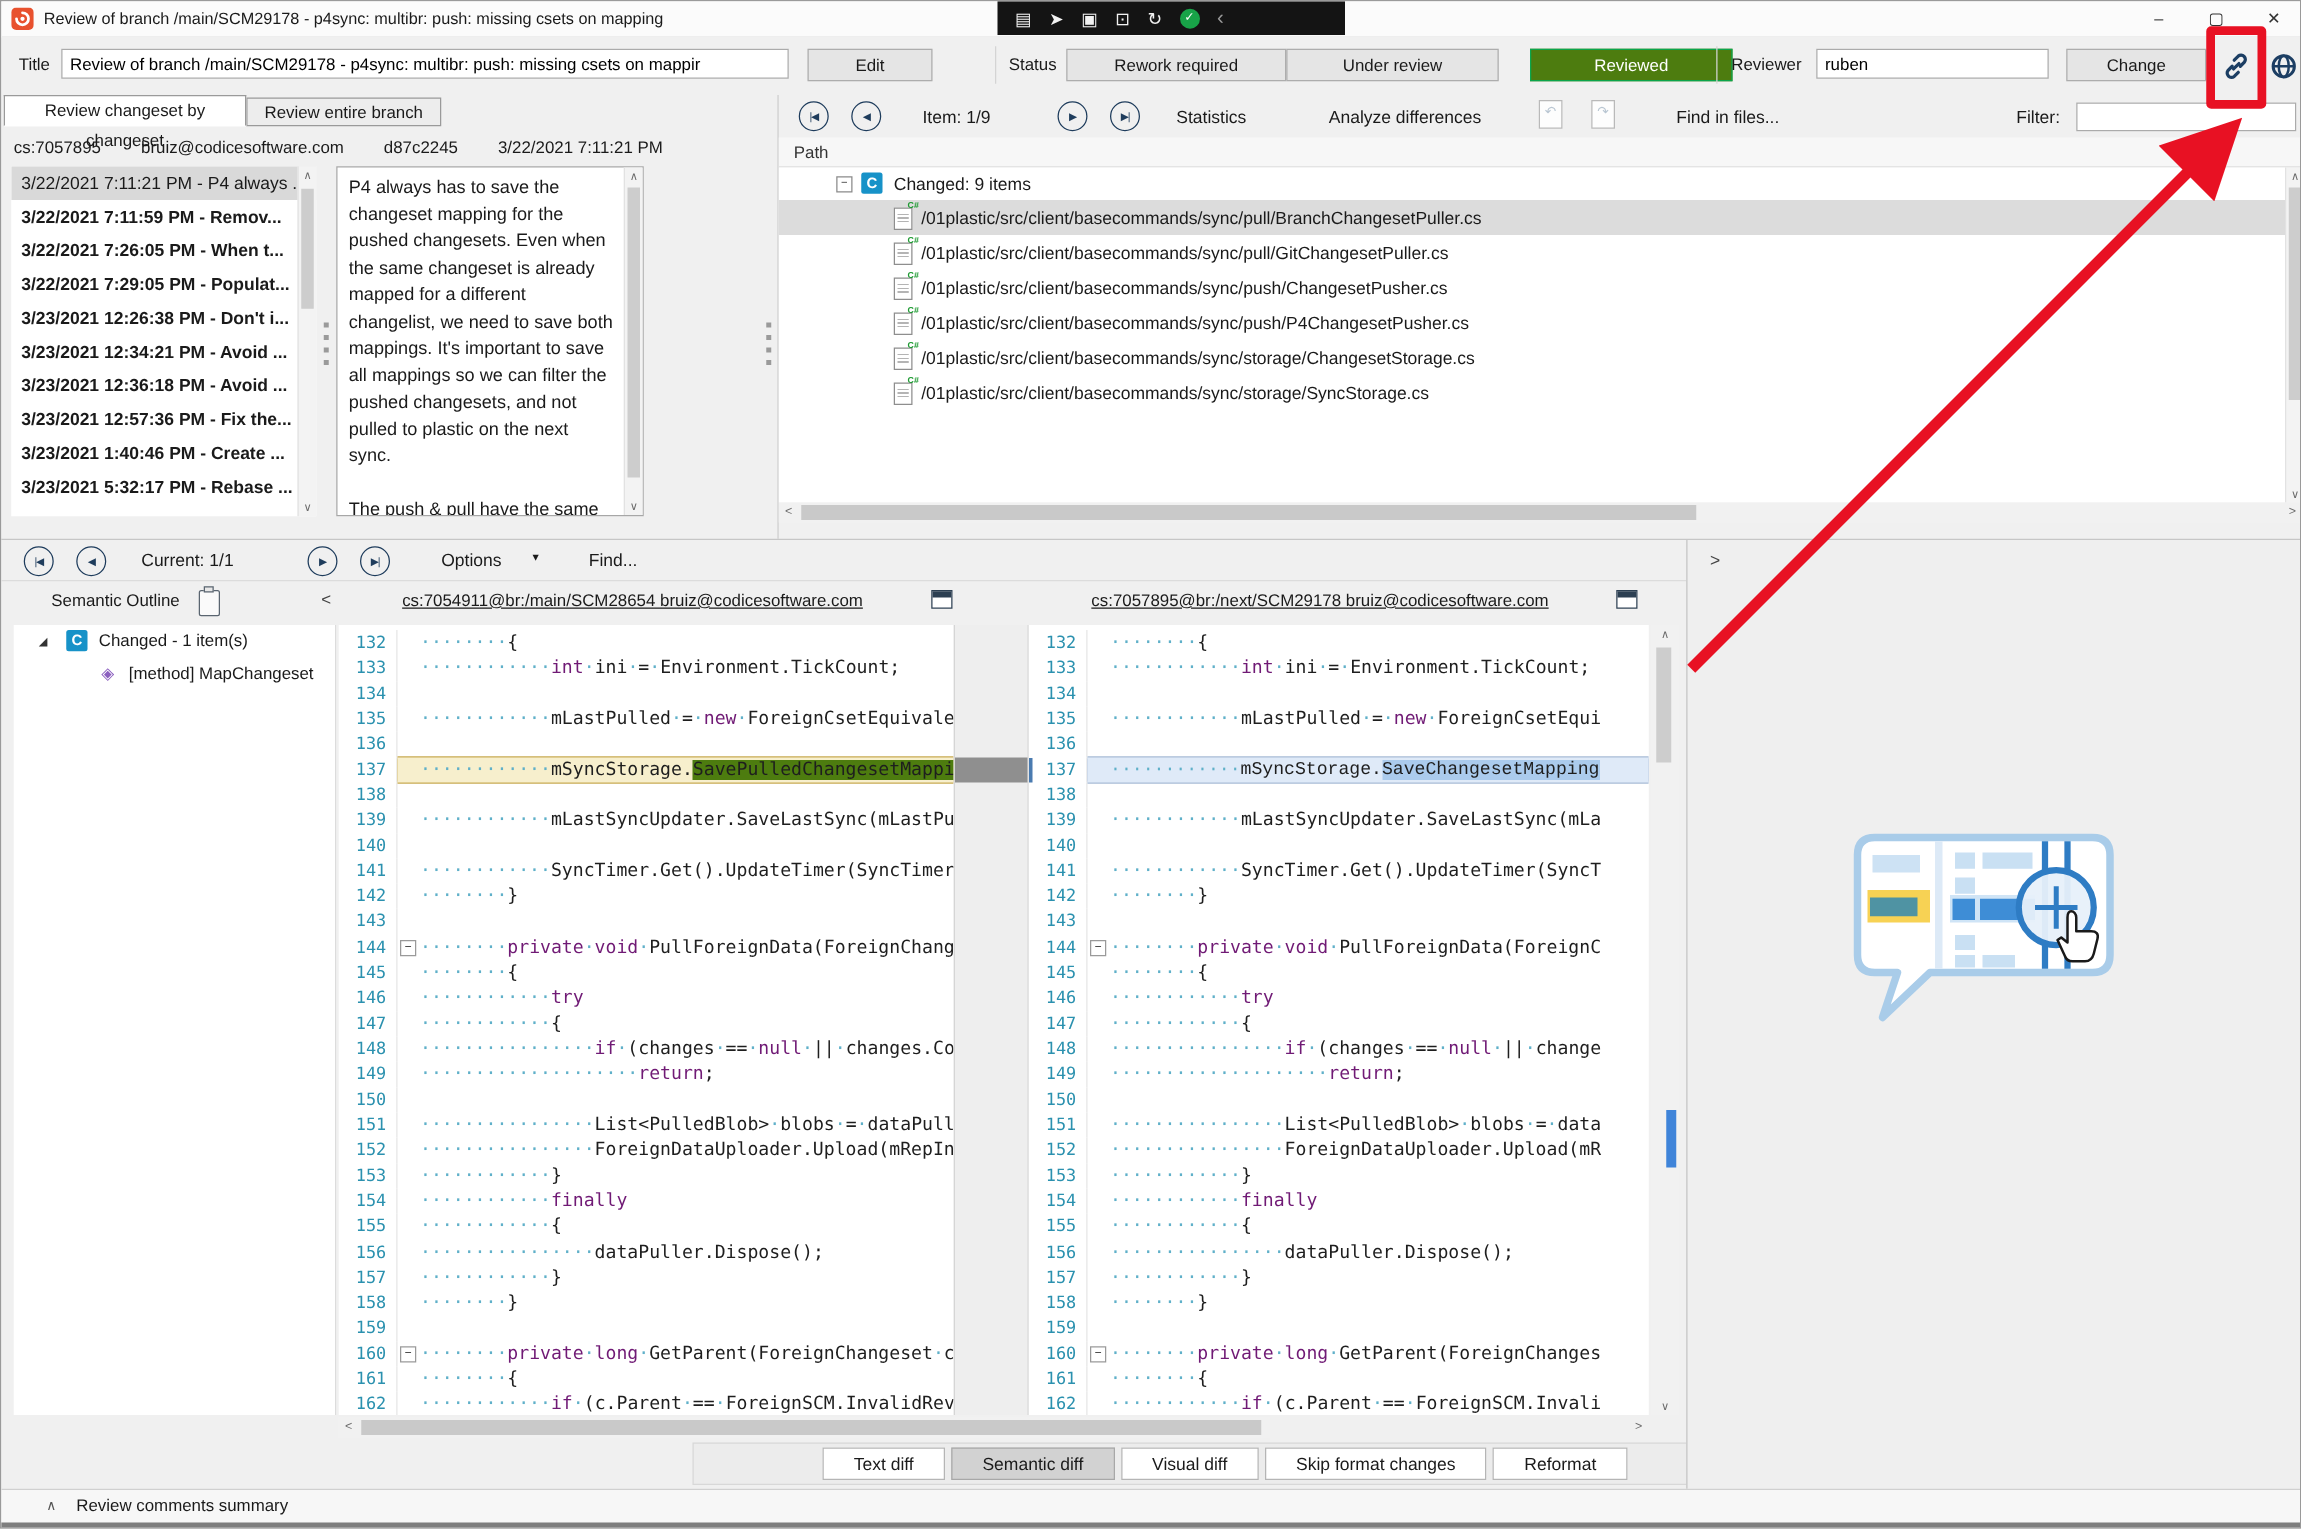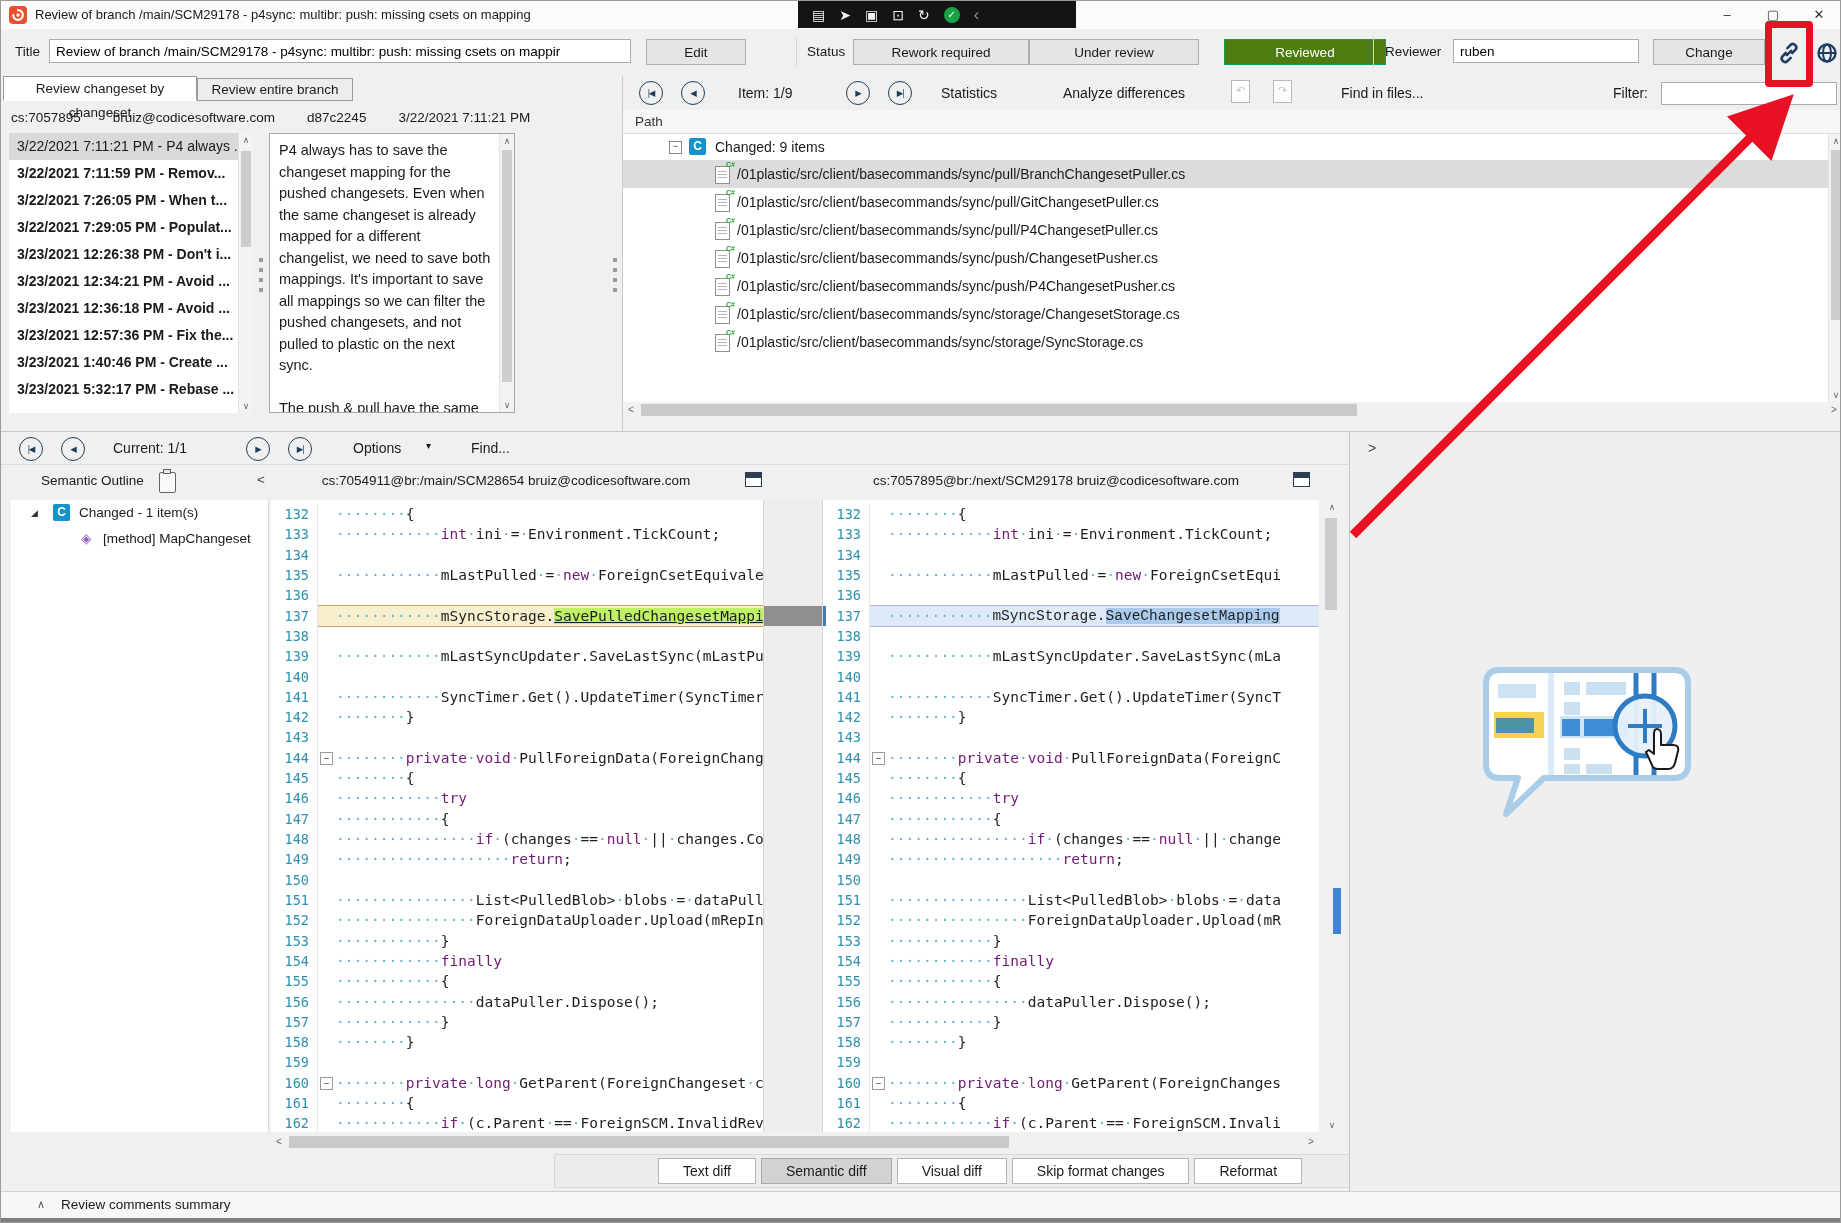--- a/index.html
+++ b/index.html
@@ -58,36 +58,36 @@
   .docicon::before{content:"";position:absolute;left:2px;right:2px;top:4px;height:9px;background:repeating-linear-gradient(#b4b4b4 0 1px,transparent 1px 3px);}
   .docicon::after{content:"C#";position:absolute;right:-6px;top:-6px;font:bold 7px "Liberation Sans",sans-serif;color:#1d9a31;}
   .hsb{position:absolute;height:16px;background:#f1f1f1;}
   .hsb .ar{position:absolute;top:0;width:16px;height:16px;text-align:center;font-size:10px;line-height:16px;color:#6a6a6a;}
   .hsb .th{position:absolute;top:2px;height:12px;background:#c9c9c9;}
   
   .lower{position:absolute;left:0;top:430px;width:1841px;height:760px;border-top:1px solid #c6c6c6;box-sizing:border-box;}
   .diff-area{position:absolute;left:0;top:0;width:1348px;height:760px;background:#f0f0f0;}
   .dtoolbar{position:absolute;left:0;top:0;width:1348px;height:32px;border-bottom:1px solid #dcdcdc;}
   .dheaders{position:absolute;left:0;top:32px;width:1348px;height:36px;font-size:13.5px;}
-  .paneheader{position:absolute;top:9px;text-align:center;white-space:nowrap;overflow:hidden;}
+  .paneheader{position:absolute;top:9px;text-align:center;white-space:nowrap;overflow:hidden;text-decoration:underline;}
   .wpicon{position:absolute;top:8px;width:17px;height:15px;border:1px solid #2c3f52;background:#fff;box-sizing:border-box;}
   .wpicon::before{content:"";display:block;height:5px;background:#2c3f52;}
   .clipicon{position:absolute;width:15px;height:19px;border:1.5px solid #5a6570;border-radius:2px;background:#fafafa;}
   .clipicon::before{content:"";position:absolute;top:-4px;left:3px;width:6px;height:3px;border:1.5px solid #5a6570;background:#e8e8e8;}
   .dbody{position:absolute;left:0;top:68px;width:1348px;height:632px;}
   .outline{position:absolute;left:10px;top:0;width:258px;height:632px;background:#fff;border-right:1px solid #dcdcdc;box-sizing:border-box;font-size:13.5px;}
   .codepane{position:absolute;top:0;height:632px;background:#fff;overflow:hidden;padding-top:4px;box-sizing:border-box;}
   .crow{display:flex;height:20.32px;}
   .lnum{flex:none;width:38px;text-align:right;padding-right:8px;color:#2b91af;font:13.5px/20.32px "DejaVu Sans Mono",monospace;border-right:1px solid #e6e6e6;}
   .cline{flex:1;position:relative;padding-left:18px;white-space:pre;overflow:hidden;font:14.5px/20.32px "DejaVu Sans Mono",monospace;color:#1e1e1e;}
   .ws{color:#5fb0c9;}
   .kw{color:#701a75;}
   .fold{position:absolute;left:2px;top:4px;width:11px;height:11px;border:1px solid #9a9a9a;background:#fff;font-size:9px;line-height:10px;text-align:center;color:#444;}
   .hl-l .cline{background:#f7efcd;box-shadow:0 1px 0 #c8aa52,0 -1px 0 #c8aa52;}
-  .tok-l{background:#bef264;text-decoration:underline;}
+  .tok-l{background:#4d7c0f;}
   .hl-r .cline{background:#dfeaf8;box-shadow:0 1px 0 #a8bcd6,0 -1px 0 #a8bcd6;font-family:Liberation Mono, monospace;}
   .hl-r .lnum{box-shadow:inset 3px 0 0 #4a7bb0;}
   .tok-r{background:#abcbed;}
   .gutter{position:absolute;left:762px;top:0;width:60px;height:632px;background:#eeeeee;border-left:1px solid #d5d5d5;border-right:1px solid #d5d5d5;box-sizing:border-box;}
   .gutter .blk{position:absolute;left:0;top:106px;width:100%;height:20px;background:#8f8f8f;}
   .dvscroll{position:absolute;left:1320px;top:0;width:22px;height:632px;background:#f1f1f1;}
   .bluemark{position:absolute;right:2px;top:388px;width:8px;height:46px;background:#3f84d9;}
   .dmstrip{position:absolute;left:553px;top:722px;width:852px;height:34px;background:#ececec;border:1px solid #d8d8d8;box-sizing:border-box;display:flex;align-items:center;justify-content:center;gap:5px;}
   .dmbtn{height:26px;padding:0 24px;background:#fff;border:1px solid #b5b5b5;font:14px "Liberation Sans",sans-serif;color:#1a1a1a;}
   .dmbtn.sel{background:#d2d2d2;border-color:#a8a8a8;}
@@ -224,21 +224,20 @@
     <div class="pathhdr">Path</div>
     <div class="ftree">
       <div class="rootrow">
         <span class="expbox">−</span>
         <span class="cicon" style="left:66px;top:4px">C</span>
         <span style="position:absolute;left:92px">Changed: 9 items</span>
       </div>
       <div>
           <div class="file-row sel"><span class="docicon"></span><span>/01plastic/src/client/basecommands/sync/pull/BranchChangesetPuller.cs</span></div>
           <div class="file-row"><span class="docicon"></span><span>/01plastic/src/client/basecommands/sync/pull/GitChangesetPuller.cs</span></div>
-          <div class="file-row"><span class="docicon"></span><span>/01plastic/src/client/basecommands/sync/pull/P4ChangesetPuller.cs</span></div>
           <div class="file-row"><span class="docicon"></span><span>/01plastic/src/client/basecommands/sync/push/ChangesetPusher.cs</span></div>
           <div class="file-row"><span class="docicon"></span><span>/01plastic/src/client/basecommands/sync/push/P4ChangesetPusher.cs</span></div>
           <div class="file-row"><span class="docicon"></span><span>/01plastic/src/client/basecommands/sync/storage/ChangesetStorage.cs</span></div>
           <div class="file-row"><span class="docicon"></span><span>/01plastic/src/client/basecommands/sync/storage/SyncStorage.cs</span></div>
         </div>
     </div>
     <div class="vsb" style="left:1205px;top:58px;height:268px">
       <span class="ar" style="top:2px">∧</span>
       <span class="th" style="top:16px;height:170px" able="true"></span>
       <span class="ar" style="bottom:2px">∨</span>

